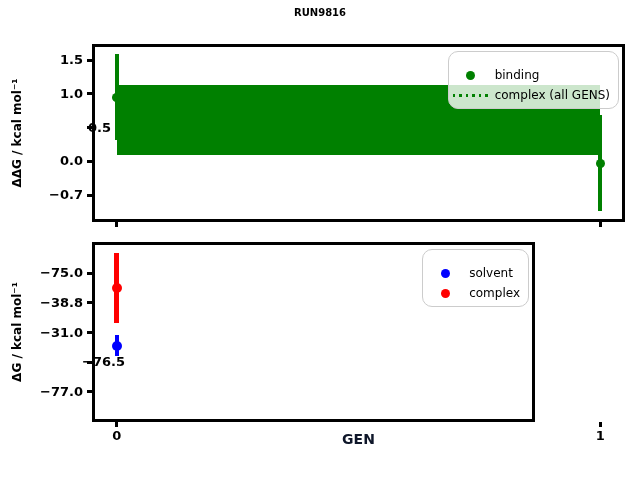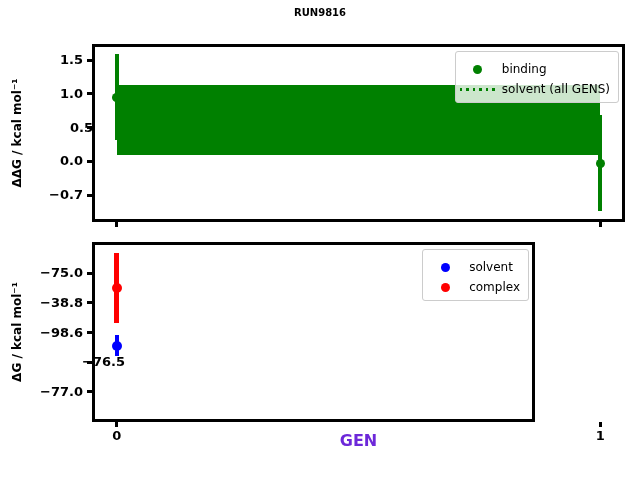--- a/index.html
+++ b/index.html
@@ -32,26 +32,26 @@
     align-items:center; justify-content:center; pointer-events:none;
   }
   #ylab-0 { top:44px;  height:178px; }
   #ylab-1 { top:242px; height:180px; }
   .ylabel-wrap span {
     transform:rotate(-90deg); white-space:nowrap;
     font-size:12px; font-weight:bold; color:#000;
   }
   .xlabel {
     position:absolute; left:92px; width:533px; top:431px; text-align:center;
-    font-size:16px; font-weight:bold; color:#6d28d9;
+    font-size:14px; font-weight:bold; color:#0f172a;
   }
   .legend {
     position:absolute; right:3px; top:4px;
     background:rgba(255,255,255,0.8); border:1px solid #cccccc;
-    border-radius:3px; padding:7px 8px 3px 2px; z-index:5;
+    border-radius:10px; padding:13px 8px 3px 2px; z-index:5;
   }
   .lrow { display:flex; align-items:center; height:20px; }
   .lmark { width:40px; display:flex; align-items:center; justify-content:center; flex:0 0 40px; }
   .lg-dot  { width:9px; height:9px; border-radius:50%; }
   .lg-line { width:36px; height:3px; }
   .ltext { font-size:12px; color:#000; margin-left:4px; white-space:nowrap; }
 </style>
 </head>
 <body>
 
@@ -78,21 +78,21 @@
       <div class="lrow">
         <span class="lmark">
             <span class="lg-dot" style="background: rgb(0, 128, 0);"></span>
           </span>
         <span class="ltext">binding</span>
       </div>
       <div class="lrow">
         <span class="lmark">
             <span class="lg-line" style="background: repeating-linear-gradient(90deg, rgb(0, 128, 0) 0px, rgb(0, 128, 0) 2.5px, transparent 2.5px, transparent 6.5px);"></span>
           </span>
-        <span class="ltext">solvent (all GENS)</span>
+        <span class="ltext">complex (all GENS)</span>
       </div>
     </div>
   </div>
 
   <div class="axes" id="axes-bottom">
     <div class="marks" id="marks-1">
         <div class="mark" style="left: 19.667px; top: 89.9605px; width: 4px; height: 21.3158px; background: rgb(0, 0, 255);"></div>
         <div class="marker" style="left: 16.667px; top: 95.6184px; width: 10px; height: 10px; background: rgb(0, 0, 255);"></div>
         <div class="mark" style="left: 503.333px; top: 107.724px; width: 4px; height: 24.8684px; background: rgb(0, 0, 255);"></div>
         <div class="marker" style="left: 500.333px; top: 115.158px; width: 10px; height: 10px; background: rgb(0, 0, 255);"></div>
@@ -117,33 +117,33 @@
     </div>
   </div>
 
   <div class="xlabel">GEN</div>
 
 <div class="tick" style="left: 87px; top: 58.6818px; width: 5px; height: 3px;"></div>
     <div class="tick-label y" style="left: 0px; width: 83px; top: 53.1818px;">1.5</div>
     <div class="tick" style="left: 87px; top: 92.3939px; width: 5px; height: 3px;"></div>
     <div class="tick-label y" style="left: 0px; width: 83px; top: 86.8939px;">1.0</div>
     <div class="tick" style="left: 87px; top: 126.106px; width: 5px; height: 3px;"></div>
-    <div class="tick-label y" style="left: 10px; width: 83px; top: 120.606px;">0.5</div>
+    <div class="tick-label y" style="left: 0px; width: 83px; top: 120.606px; padding-left: 28px;">0.5</div>
     <div class="tick" style="left: 87px; top: 159.818px; width: 5px; height: 3px;"></div>
     <div class="tick-label y" style="left: 0px; width: 83px; top: 154.318px;">0.0</div>
     <div class="tick" style="left: 87px; top: 193.53px; width: 5px; height: 3px;"></div>
     <div class="tick-label y" style="left: 0px; width: 83px; top: 188.03px;">−0.7</div>
     <div class="tick" style="left: 115.167px; top: 222px; width: 3px; height: 5px;"></div>
     <div class="tick" style="left: 598.833px; top: 222px; width: 3px; height: 5px;"></div>
     <div class="tick" style="left: 87px; top: 271.882px; width: 5px; height: 3px;"></div>
     <div class="tick-label y" style="left: 0px; width: 83px; top: 266.382px;">−75.0</div>
     <div class="tick" style="left: 87px; top: 301.487px; width: 5px; height: 3px;"></div>
     <div class="tick-label y" style="left: 0px; width: 83px; top: 295.987px;">−38.8</div>
     <div class="tick" style="left: 87px; top: 331.092px; width: 5px; height: 3px;"></div>
-    <div class="tick-label y" style="left: 0px; width: 83px; top: 325.592px;">−98.6</div>
+    <div class="tick-label y" style="left: 0px; width: 83px; top: 325.592px;">−31.0</div>
     <div class="tick" style="left: 87px; top: 360.697px; width: 5px; height: 3px;"></div>
     <div class="tick-label y" style="left: 0px; width: 83px; top: 355.197px; margin-left: 42px;">−76.5</div>
     <div class="tick" style="left: 87px; top: 390.303px; width: 5px; height: 3px;"></div>
     <div class="tick-label y" style="left: 0px; width: 83px; top: 384.803px;">−77.0</div>
     <div class="tick" style="left: 115.167px; top: 422px; width: 3px; height: 5px;"></div>
     <div class="tick-label x" style="left: 101.667px; width: 30px; top: 429px;">0</div>
     <div class="tick" style="left: 598.833px; top: 422px; width: 3px; height: 5px;"></div>
     <div class="tick-label x" style="left: 585.333px; width: 30px; top: 429px;">1</div>
   </div>
 

